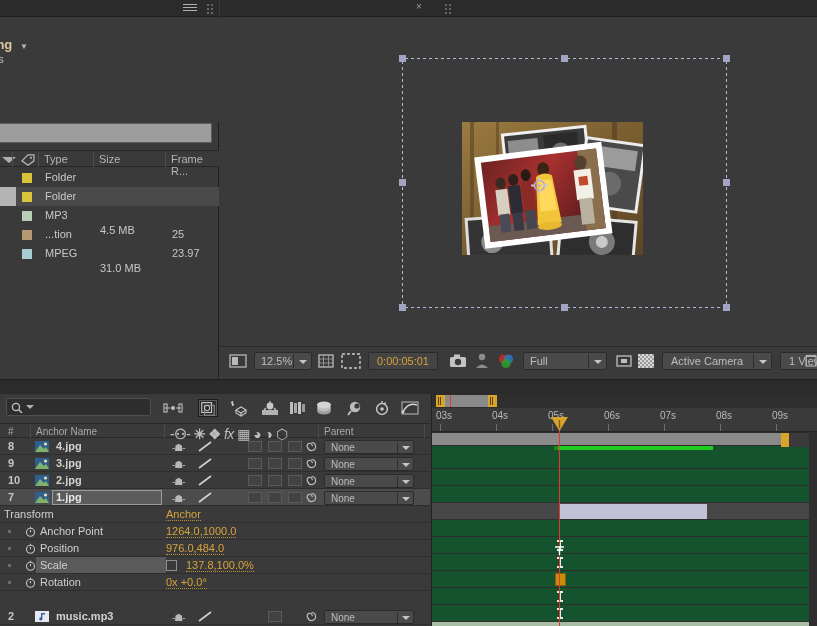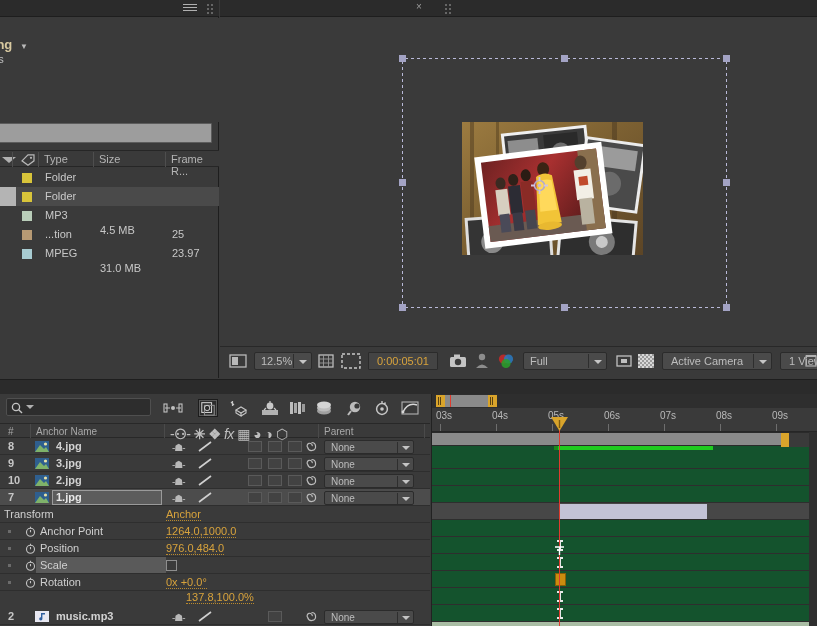--- a/index.html
+++ b/index.html
@@ -654,21 +654,21 @@
 
     <div class="trow selp" style="top:177px;">
       <div class="hl"></div>
       <div class="dot"></div>
       <svg class="sw" viewBox="0 0 11 11">
         <circle cx="5.5" cy="6.2" r="4" fill="none" stroke="#c4c4c4" stroke-width="1.1"></circle>
         <path d="M5.5 0.8 V2.3 M5.5 6.2 V4" stroke="#c4c4c4" stroke-width="1.1"></path>
       </svg>
       <div class="tlbl" style="left:40px;z-index:2;">Scale</div>
       <div class="chk"></div>
-      <div class="tval" style="left:186px;margin-top:32px;">137.8,100.0%</div>
+      <div class="tval" style="left:186px;">137.8,100.0%</div>
     </div>
 
     <div class="trow" style="top:194px;">
       <div class="dot"></div>
       <svg class="sw" viewBox="0 0 11 11">
         <circle cx="5.5" cy="6.2" r="4" fill="none" stroke="#c4c4c4" stroke-width="1.1"></circle>
         <path d="M5.5 0.8 V2.3 M5.5 6.2 V4" stroke="#c4c4c4" stroke-width="1.1"></path>
       </svg>
       <div class="tlbl" style="left:40px;">Rotation</div>
       <div class="tval">0x +0.0°</div>

